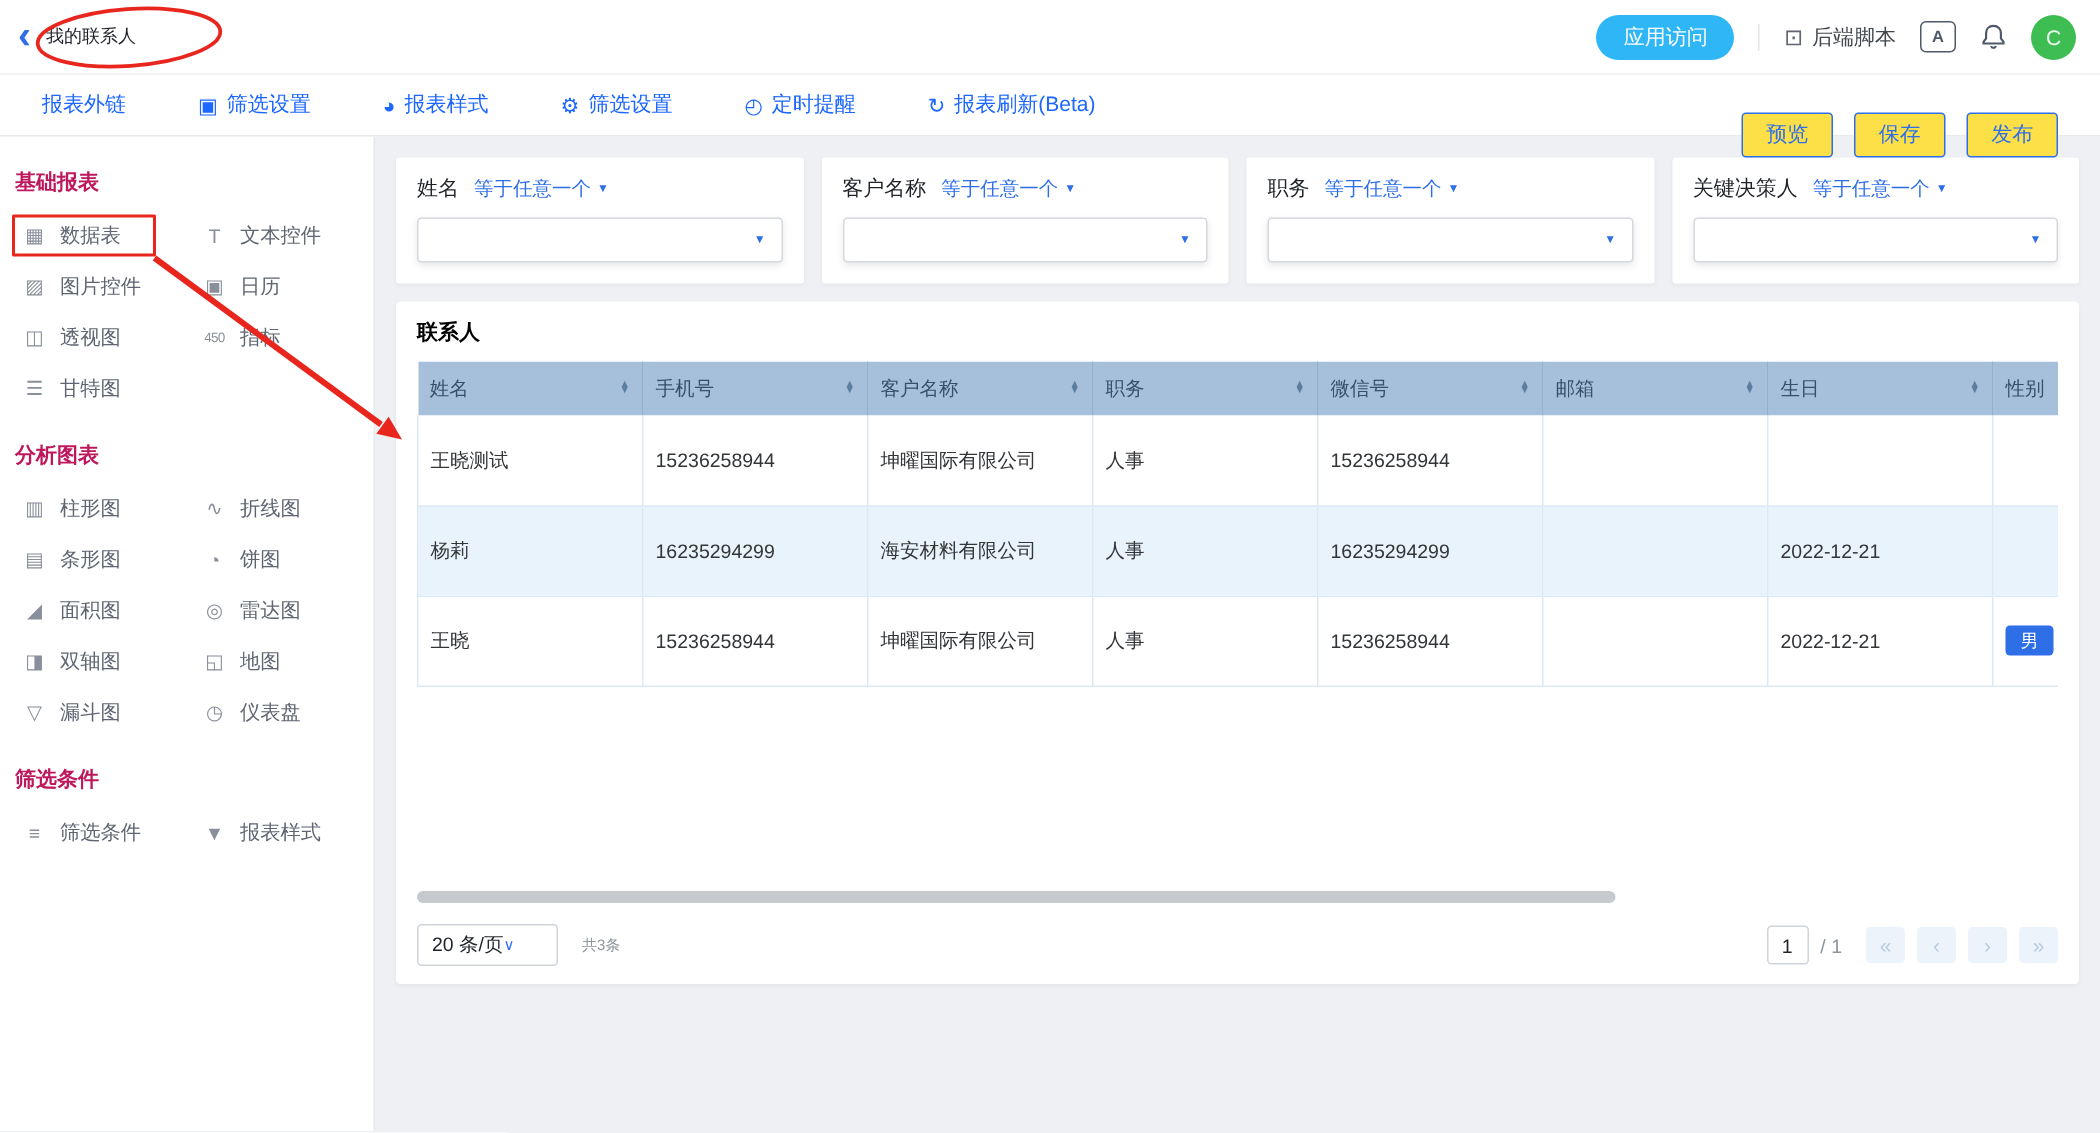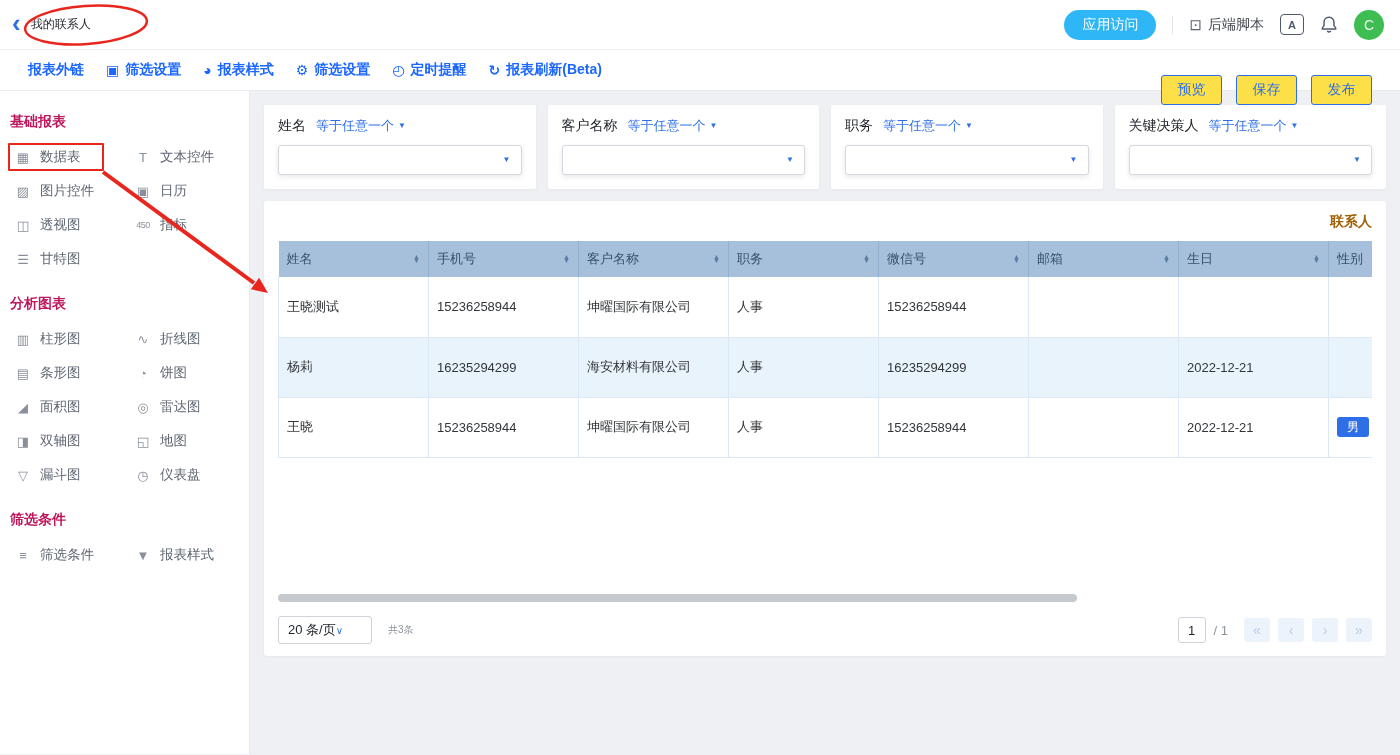--- a/index.html
+++ b/index.html
@@ -16,21 +16,21 @@
   .btn-cyan { background:#2eb6f7; color:#fff; border:none; border-radius:16px; height:30px; padding:0 18px; font-size:14px; cursor:pointer; }
   .vdiv { width:1px; height:18px; background:#e2e4e8; }
   .script-item { display:flex; align-items:center; gap:6px; font-size:14px; color:#42464e; cursor:pointer; }
   .script-icon { color:#5f6672; font-size:15px; font-style:normal; }
   .lang-box { width:24px; height:21px; border:1.5px solid #4e5969; border-radius:4px; display:flex; align-items:center; justify-content:center; font-size:11px; font-weight:bold; color:#4e5969; cursor:pointer; }
   .bell { display:flex; align-items:center; cursor:pointer; }
   .avatar { width:30px; height:30px; border-radius:50%; background:#3ebd53; color:#eaf7ec; display:flex; align-items:center; justify-content:center; font-size:14px; cursor:pointer; }
 
   
   .subbar { height:41px; background:#fff; border-bottom:1px solid #e9eaec; display:flex; align-items:center; justify-content:space-between; padding:0 28px; position:relative; z-index:2; }
-  .subbar-left { display:flex; align-items:center; gap:22px;font-weight:bold; }
+  .subbar-left { display:flex; align-items:center; gap:48px; }
   .tb-item { display:flex; align-items:center; gap:6px; color:#1b67ff; font-size:14px; cursor:pointer; }
   .tb-icon { font-size:14px; font-style:normal; }
   .tb-icon:empty { display:none; }
   .subbar-right { display:flex; align-items:center; gap:14px; }
   .btn-outline { width:61px; height:30px; background:#fde047; border:1px solid #2e6fe8; border-radius:3px; color:#2e6fe8; font-size:14px; cursor:pointer;margin-top:40px; }
 
   
   .body { display:flex; height:663px; }
   .sidebar { width:250px; flex-shrink:0; background:#fff; border-right:1px solid #e8e9eb; padding:10px 8px; overflow:hidden; }
   .side-section { margin-bottom:22px; }
@@ -48,21 +48,21 @@
   .filter-card { flex:1; height:84px; background:#fff; border-radius:2px; padding:12px 14px; box-shadow:0 1px 3px rgba(31,35,41,.05); }
   .filter-head { display:flex; align-items:center; gap:10px; margin-bottom:10px; }
   .f-label { font-size:14px; color:#1f2329; }
   .f-op { display:flex; align-items:center; gap:4px; color:#2e6fe8; font-size:13px; cursor:pointer; }
   .f-caret { font-size:8px; line-height:1; }
   .f-select { position:relative; height:30px; border:1px solid #d5d8de; border-radius:3px; background:#fff; box-shadow:0 2px 5px rgba(31,35,41,.10); cursor:pointer; }
   .f-select-caret { position:absolute; right:10px; top:50%; transform:translateY(-50%); color:#2e6fe8; font-size:8px; line-height:1; }
 
   
   .report-card { height:455px; background:#fff; border-radius:3px; padding:12px 14px; box-shadow:0 1px 3px rgba(31,35,41,.05); display:flex; flex-direction:column; }
-  .report-title { font-size:14px; font-weight:bold; color:#a16207; margin-bottom:10px;text-align:right; }
+  .report-title { font-size:14px; font-weight:bold; color:#000000; margin-bottom:10px; }
   .table-wrap { flex:1; overflow:hidden; position:relative; }
   table { border-collapse:collapse; table-layout:fixed; width:1200px; }
   col { width:150px; }
   thead th { background:#a6c0db; height:36px; padding:0 8px; font-size:13px; font-weight:normal; color:#36506b; text-align:left; border-right:1px solid #92b0d0; }
   .th-inner { display:flex; align-items:center; justify-content:space-between; }
   .sorter { display:inline-flex; flex-direction:column; align-items:center; line-height:.62; font-size:7px; color:#5e7ea1; cursor:pointer; }
   .sorter i { font-style:normal; }
   tbody td { height:60px; padding:0 8px; font-size:13px; color:#333639; background:#fff; border:1px solid #dbe9f6; border-top:none; }
   tr.stripe td { background:#e9f3fc; }
   .badge { display:inline-block; background:#2e6fe8; color:#fff; font-size:12px; line-height:1; padding:4px 10px; border-radius:3px; }

